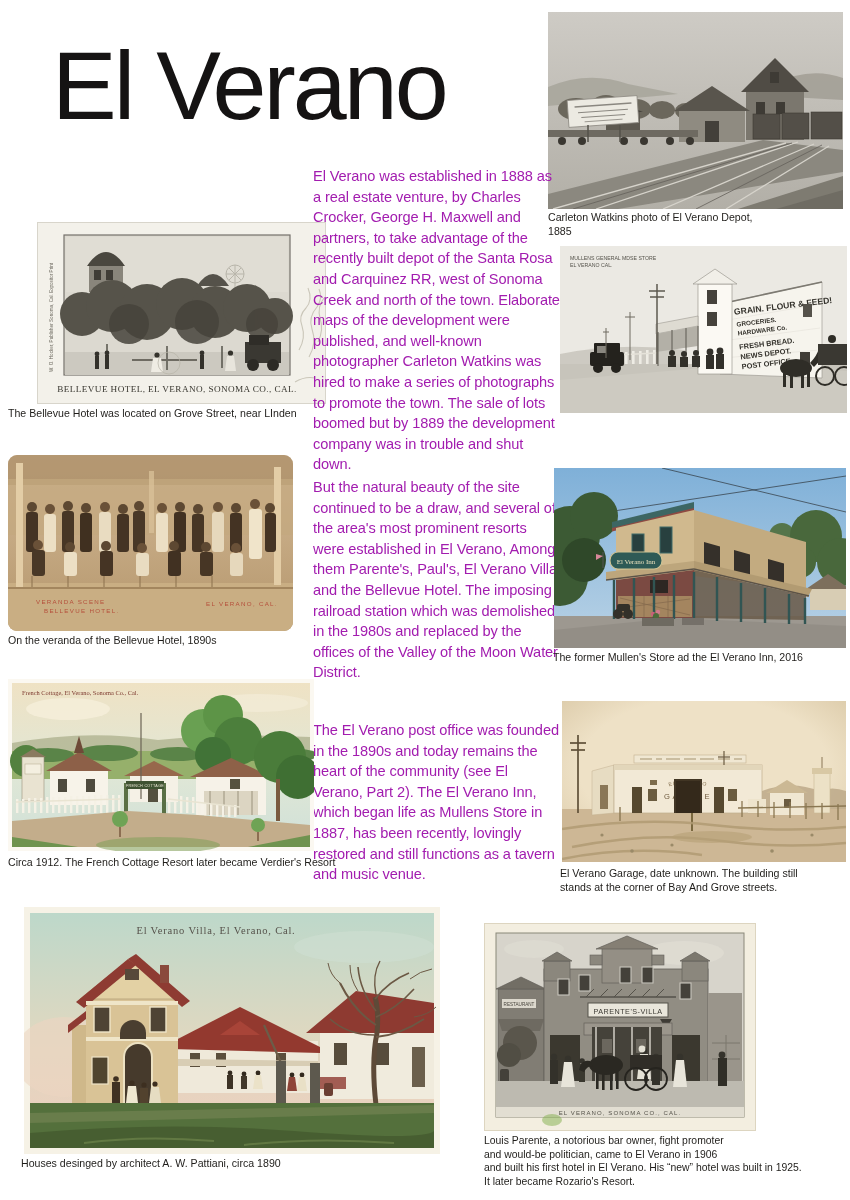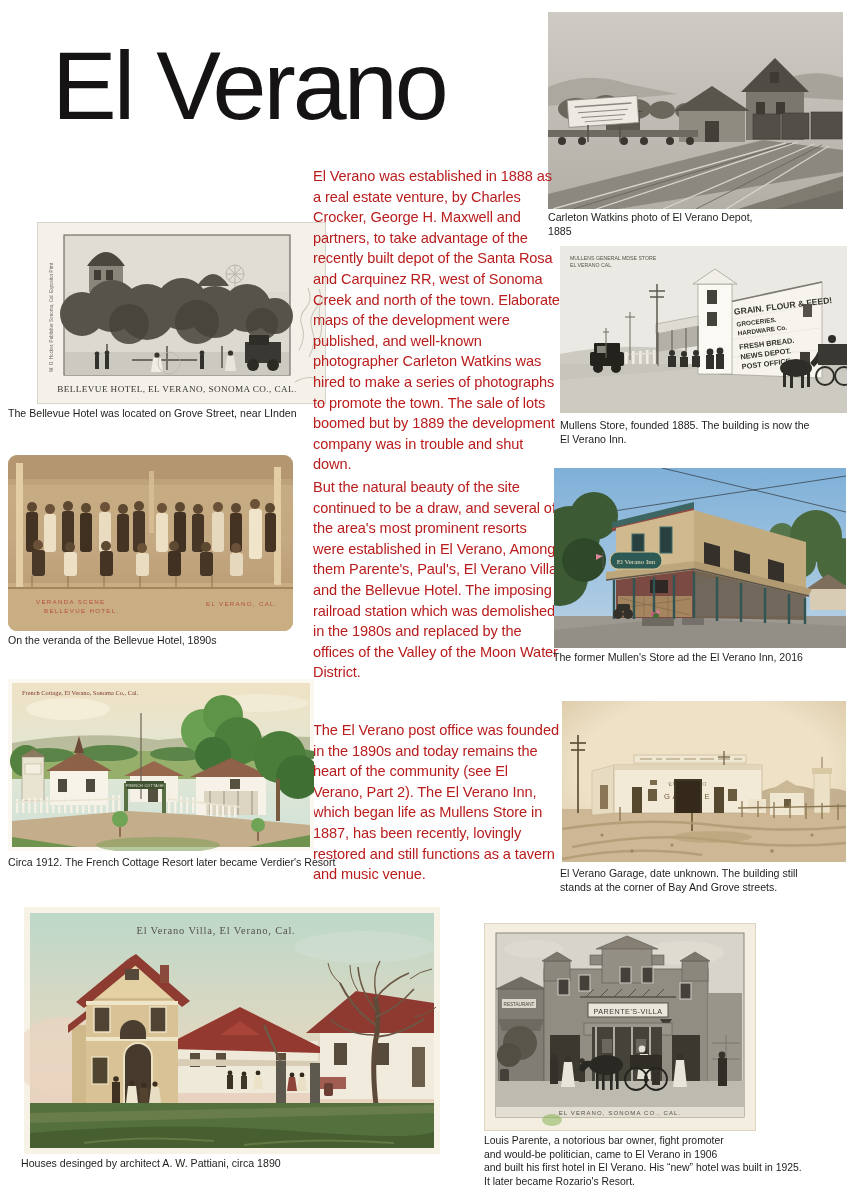--- a/index.html
+++ b/index.html
@@ -1,21 +1,21 @@
 <!DOCTYPE html>
 <html><head>
 <meta charset="utf-8">
 <style>
   html,body{margin:0;padding:0;background:#ffffff;}
   .page{position:relative;width:850px;height:1200px;background:#ffffff;overflow:hidden;
         font-family:"Liberation Sans",sans-serif;color:#231f20;}
   .title{position:absolute;left:52px;top:30px;margin:0;font-size:97px;font-weight:500;
          letter-spacing:-3px;color:#151313;font-family:"Liberation Sans",sans-serif;}
   .para{position:absolute;width:248px;margin:0;font-size:14.6px;line-height:20.6px;
-        letter-spacing:-0.1px;color:#b91c1c;}
+        letter-spacing:-0.1px;color:#a21caf;}
   .cap{position:absolute;font-size:10.6px;line-height:13.8px;color:#1f1d1a;}
   .photo{position:absolute;margin:0;padding:0;line-height:0;}
   .photo svg{display:block;}
   .rounded{border-radius:9px;overflow:hidden;}
   svg text{font-family:"Liberation Sans",sans-serif;}
   svg text.serif{font-family:"Liberation Serif","DejaVu Serif",serif;}
 </style>
 </head>
 <body>
 
@@ -249,21 +249,20 @@
       <g stroke="#6e6b61" stroke-width="1">
         <line x1="70" y1="66" x2="70" y2="114"></line>
           <line x1="65" y1="71" x2="75" y2="71"></line>
         <line x1="46" y1="82" x2="46" y2="112"></line>
           <line x1="43" y1="86" x2="49" y2="86"></line>
       </g>
       <text x="10" y="14" font-size="5.2" fill="#55534b">MULLENS GENERAL MDSE STORE</text>
       <text x="10" y="20.5" font-size="5.2" fill="#55534b">EL VERANO CAL.</text>
     </svg>
   </figure>
-  <div class="cap" style="left:560px;top:419px;width:258px;">Mullens Store, founded 1885. The building is now the El Verano Inn.</div>
 
   <figure class="photo rounded" style="left:8px;top:455px;">
     <svg width="285" height="176" viewBox="0 0 285 176">
       <defs>
           <linearGradient id="vBg" x1="0" y1="0" x2="0" y2="1">
         <stop offset="0" stop-color="#d4ba97"></stop>
             <stop offset="1" stop-color="#b3placeholder"></stop>
       </linearGradient>
       <linearGradient id="vBg2" x1="0" y1="0" x2="0" y2="1">
         <stop offset="0" stop-color="#d4ba97"></stop>

